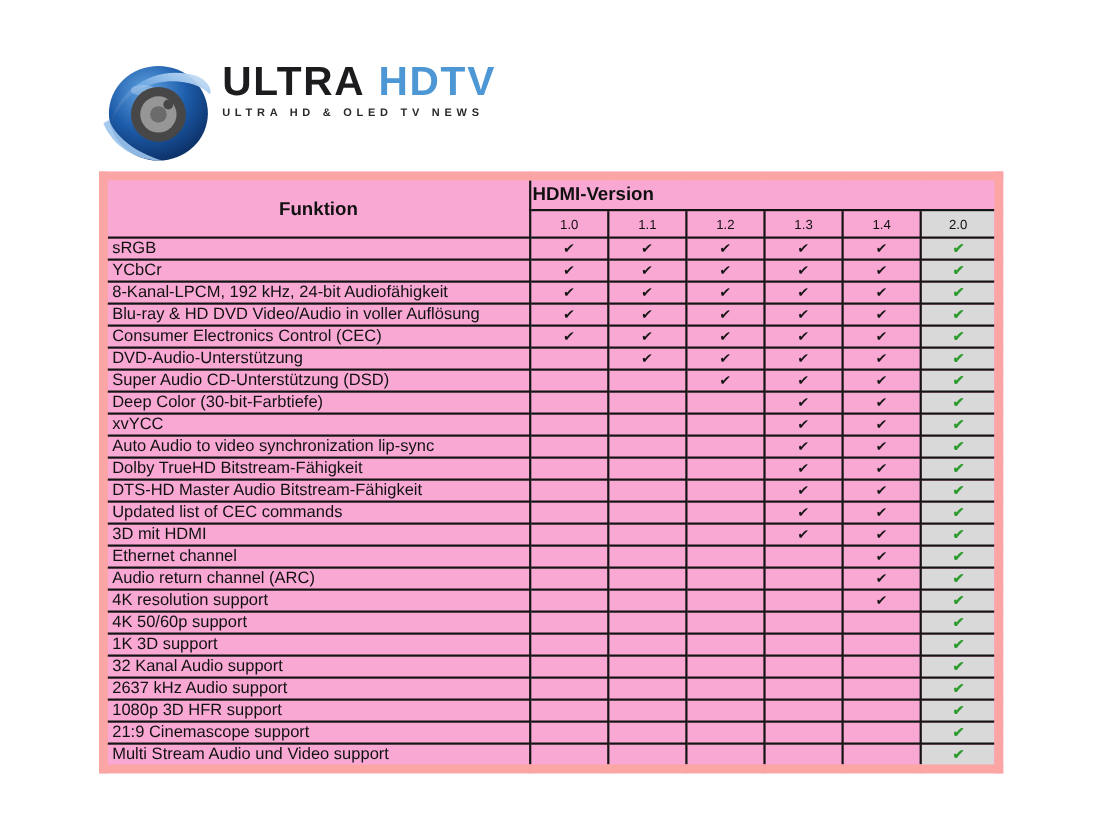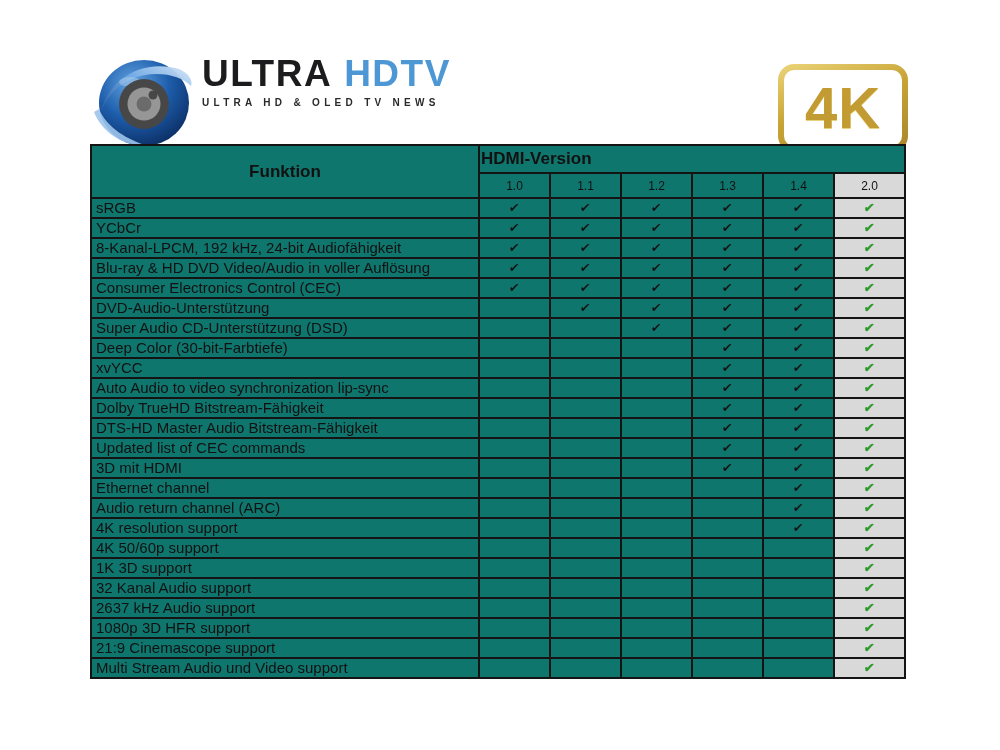--- a/index.html
+++ b/index.html
@@ -18,22 +18,22 @@
 
   
   .badge{position:absolute;left:778px;top:64px;width:130px;height:88px;box-sizing:border-box;
     border-radius:16px;padding:6px;background:linear-gradient(160deg,#ecd57a 0%,#c8a436 45%,#a8852c 100%);}
   .badge-inner{width:100%;height:100%;box-sizing:border-box;background:#ffffff;border-radius:10px;
     display:flex;align-items:center;justify-content:center;}
   .badge-text{font-size:58px;font-weight:bold;color:var(--gold,#c29b32);letter-spacing:1px;
     text-shadow:0 1px 0 #e9d27c;line-height:1;}
 
   
-  table.hdmi{position:absolute;left:90px;top:144px;border-collapse:collapse;table-layout:fixed;
-    border:1px solid #fca5a5;background:#0f766e;}
+  table.hdmi{position:absolute;left:90px;top:156px;border-collapse:collapse;table-layout:fixed;
+    border:8px solid #fca5a5;background:#f9a8d4;}
   table.hdmi th,table.hdmi td{border:2px solid #141414;overflow:hidden;}
   .th-funktion{font-size:17px;font-weight:bold;text-align:center;color:#111;}
   .th-hdmi{font-size:17px;font-weight:bold;text-align:left;height:24px;color:#111;}
   th.ver{font-size:12px;font-weight:normal;text-align:center;height:21px;color:#111;}
   td.label{font-size:15px;color:#111;padding:0 4px;height:18px;white-space:nowrap;text-align:left;line-height:18px;}
   td.check{text-align:center;font-size:12.5px;line-height:18px;height:18px;padding:0;}
   .hl{background:var(--highlight-bg,#d9d9d9);}
   .chk-black{color:#141414;display:inline-block;transform:skewX(-6deg);}
   .chk-green{color:var(--green,#2e9b2e);font-weight:bold;display:inline-block;transform:skewX(-6deg);}
 </style>
@@ -66,25 +66,20 @@
       <circle cx="52" cy="50" r="7.5" fill="#6b6b6b"></circle>
     </svg>
     <div class="logo-text">
       <div class="logo-title">
         <span>ULTRA</span><span class="blue">HDTV</span>
       </div>
       <div class="logo-tagline">ULTRA HD &amp; OLED TV NEWS</div>
     </div>
   </div>
 
-  <div class="badge">
-    <div class="badge-inner">
-      <span class="badge-text">4K</span>
-    </div>
-  </div>
 
   <table class="hdmi">
     <colgroup>
       <col style="width:388px">
       <col style="width:71px">
         <col style="width:71px">
         <col style="width:71px">
       <col style="width:71px">
         <col style="width:71px">
         <col style="width:71px">

